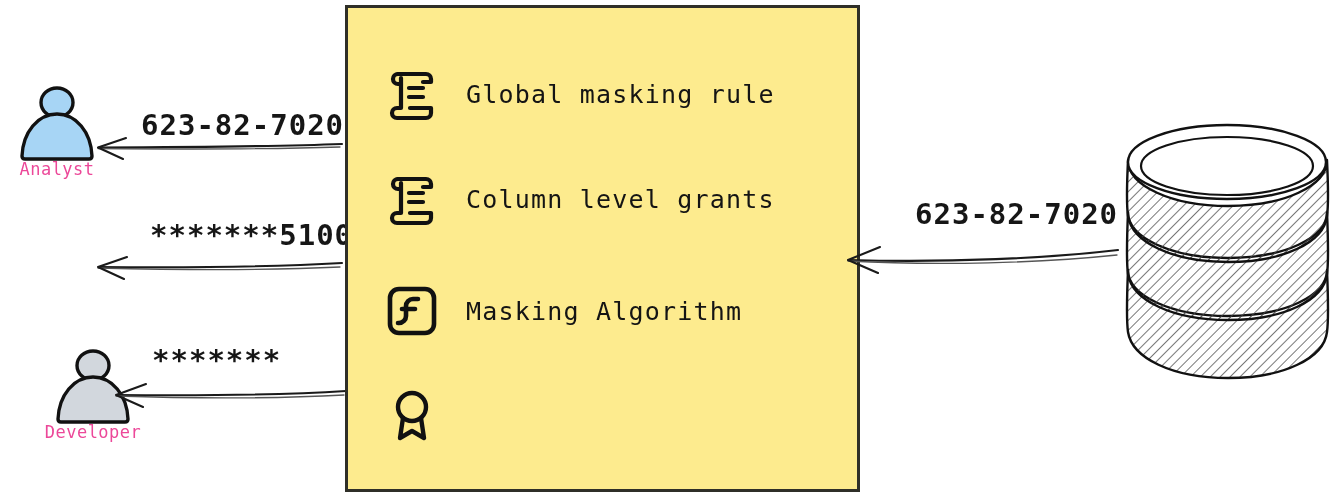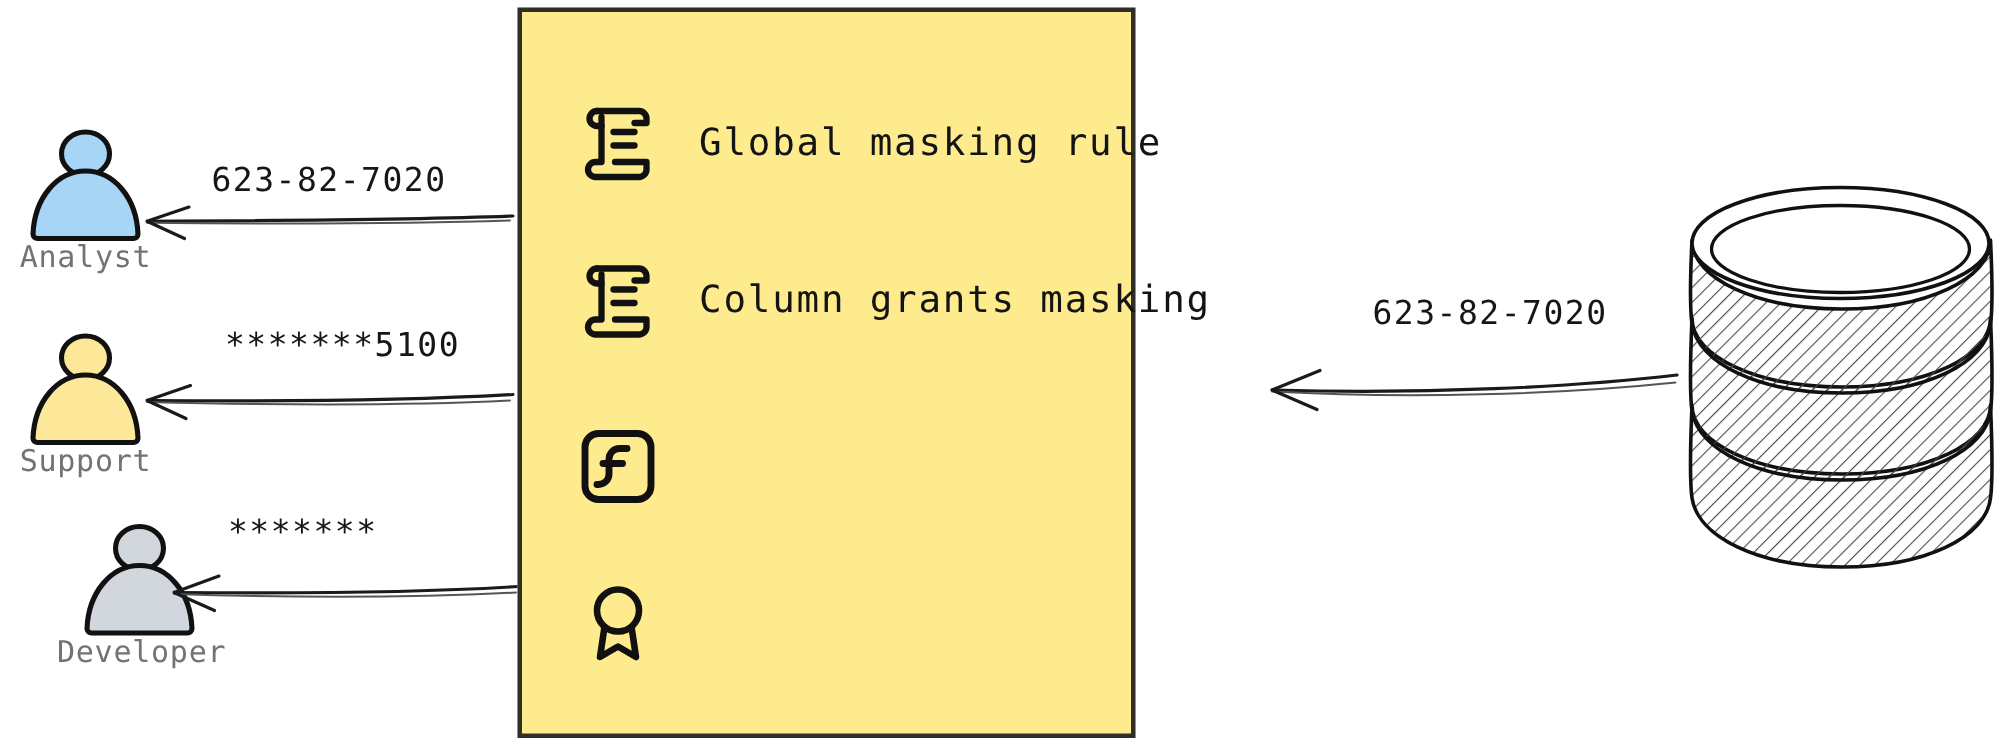--- a/index.html
+++ b/index.html
@@ -28,52 +28,52 @@
     width: 110px;
     text-align: center;
   }
   .actor .figure {
     width: 110px;
     height: 86px;
     display: block;
   }
   .actor .actor-label {
     display: block;
-    font-size: 20px;
+    font-size: 17px;
     letter-spacing: 0.5px;
     line-height: 1.1;
-    color: #737373;
+    color: #ec4899;
     margin-top: -4px;
     white-space: nowrap;
   }
 
   .actor-analyst   { left: 2px;  top: 78px; }
   .actor-support   { left: 2px;  top: 214px; }
   .actor-developer { left: 2px;  top: 341px; margin-left: 36px; }
 
   
   .arrow-svg {
     position: absolute;
     overflow: visible;
   }
   .arrow-label {
     position: absolute;
-    font-size: 22px;
-    font-weight: 400;
+    font-size: 29px;
+    font-weight: 700;
     letter-spacing: 1px;
     color: #161616;
     white-space: nowrap;
   }
 
   
   .panel {
     position: absolute;
     left: 345px;
     top: 5px;
-    width: 412px;
+    width: 515px;
     height: 487px;
     background: #fdeb8e;
     border: 3px solid #2f2f28;
     box-sizing: border-box;
   }
   .panel-row {
     position: absolute;
     left: 36px;
     display: flex;
     align-items: center;
@@ -111,27 +111,20 @@
 <div class="stage">
 
   <div class="actor actor-analyst">
     <svg class="figure" viewBox="0 0 110 86">
       <path d="M55 10 C64 10 71 16.5 71 24.5 C71 32.5 64 39 55 39 C46 39 39 32.5 39 24.5 C39 16.5 46 10 55 10 Z" fill="#a7d5f5" stroke="#111" stroke-width="3.4" stroke-linejoin="round"></path>
       <path d="M55 36 C74 36 89 54 90 78 C90 80 88.5 81 87 81 L23 81 C21.5 81 20 80 20 78 C21 54 36 36 55 36 Z" fill="#a7d5f5" stroke="#111" stroke-width="3.4" stroke-linejoin="round"></path>
     </svg>
     <span class="actor-label">Analyst</span>
   </div>
 
-  <div class="actor actor-support">
-    <svg class="figure" viewBox="0 0 110 86">
-      <path d="M55 10 C64 10 71 16.5 71 24.5 C71 32.5 64 39 55 39 C46 39 39 32.5 39 24.5 C39 16.5 46 10 55 10 Z" fill="#fde89a" stroke="#111" stroke-width="3.4" stroke-linejoin="round"></path>
-      <path d="M55 36 C74 36 89 54 90 78 C90 80 88.5 81 87 81 L23 81 C21.5 81 20 80 20 78 C21 54 36 36 55 36 Z" fill="#fde89a" stroke="#111" stroke-width="3.4" stroke-linejoin="round"></path>
-    </svg>
-    <span class="actor-label">Support</span>
-  </div>
 
   <div class="actor actor-developer">
     <svg class="figure" viewBox="0 0 110 86">
       <path d="M55 10 C64 10 71 16.5 71 24.5 C71 32.5 64 39 55 39 C46 39 39 32.5 39 24.5 C39 16.5 46 10 55 10 Z" fill="#d2d7dd" stroke="#111" stroke-width="3.4" stroke-linejoin="round"></path>
       <path d="M55 36 C74 36 89 54 90 78 C90 80 88.5 81 87 81 L23 81 C21.5 81 20 80 20 78 C21 54 36 36 55 36 Z" fill="#d2d7dd" stroke="#111" stroke-width="3.4" stroke-linejoin="round"></path>
     </svg>
     <span class="actor-label">Developer</span>
   </div>
 
   <svg class="arrow-svg" style="left:90px; top:126px; width:260px; height:40px;" viewBox="0 0 260 40">
@@ -167,29 +160,30 @@
       <span class="row-label">Global masking rule</span>
     </div>
 
     <div class="panel-row row-1">
       <svg class="row-icon" viewBox="0 0 56 56">
         <path d="M14 8 h28 a5 5 0 0 1 5 5 v3 h-8" fill="none" stroke="#111" stroke-width="4.2" stroke-linecap="round" stroke-linejoin="round"></path>
         <path d="M14 8 a5 5 0 0 0 -5 5 a5 5 0 0 0 5 5 h3" fill="none" stroke="#111" stroke-width="4.2" stroke-linecap="round" stroke-linejoin="round"></path>
         <path d="M17 12 v30 h-4 a5 5 0 0 0 0 10 h29 a5 5 0 0 0 5 -5 v-5 h-21" fill="none" stroke="#111" stroke-width="4.2" stroke-linecap="round" stroke-linejoin="round"></path>
         <path d="M25 22 h14 M25 31 h14" stroke="#111" stroke-width="4.2" stroke-linecap="round"></path>
       </svg>
-      <span class="row-label">Column grants masking</span>
+      <span class="row-label">Column level grants</span>
     </div>
 
     <div class="panel-row row-2">
       <svg class="row-icon" viewBox="0 0 56 56">
         <rect x="6" y="6" width="44" height="44" rx="9" ry="9" fill="none" stroke="#111" stroke-width="4.6"></rect>
         <path d="M34 16 h-5 a7 7 0 0 0 -7 7 v10 a7 7 0 0 1 -7 7 h-1" fill="none" stroke="#111" stroke-width="4.6" stroke-linecap="round" stroke-linejoin="round"></path>
         <path d="M18 26 h13" fill="none" stroke="#111" stroke-width="4.6" stroke-linecap="round"></path>
       </svg>
+      <span class="row-label">Masking Algorithm</span>
     </div>
 
     <div class="panel-row row-3">
       <svg class="row-icon" viewBox="0 0 56 56">
         <circle cx="28" cy="21" r="14" fill="none" stroke="#111" stroke-width="4.4"></circle>
         <path d="M19 32 L16 52 L28 45 L40 52 L37 32" fill="none" stroke="#111" stroke-width="4.4" stroke-linecap="round" stroke-linejoin="round"></path>
       </svg>
     </div>
 
   </div>

